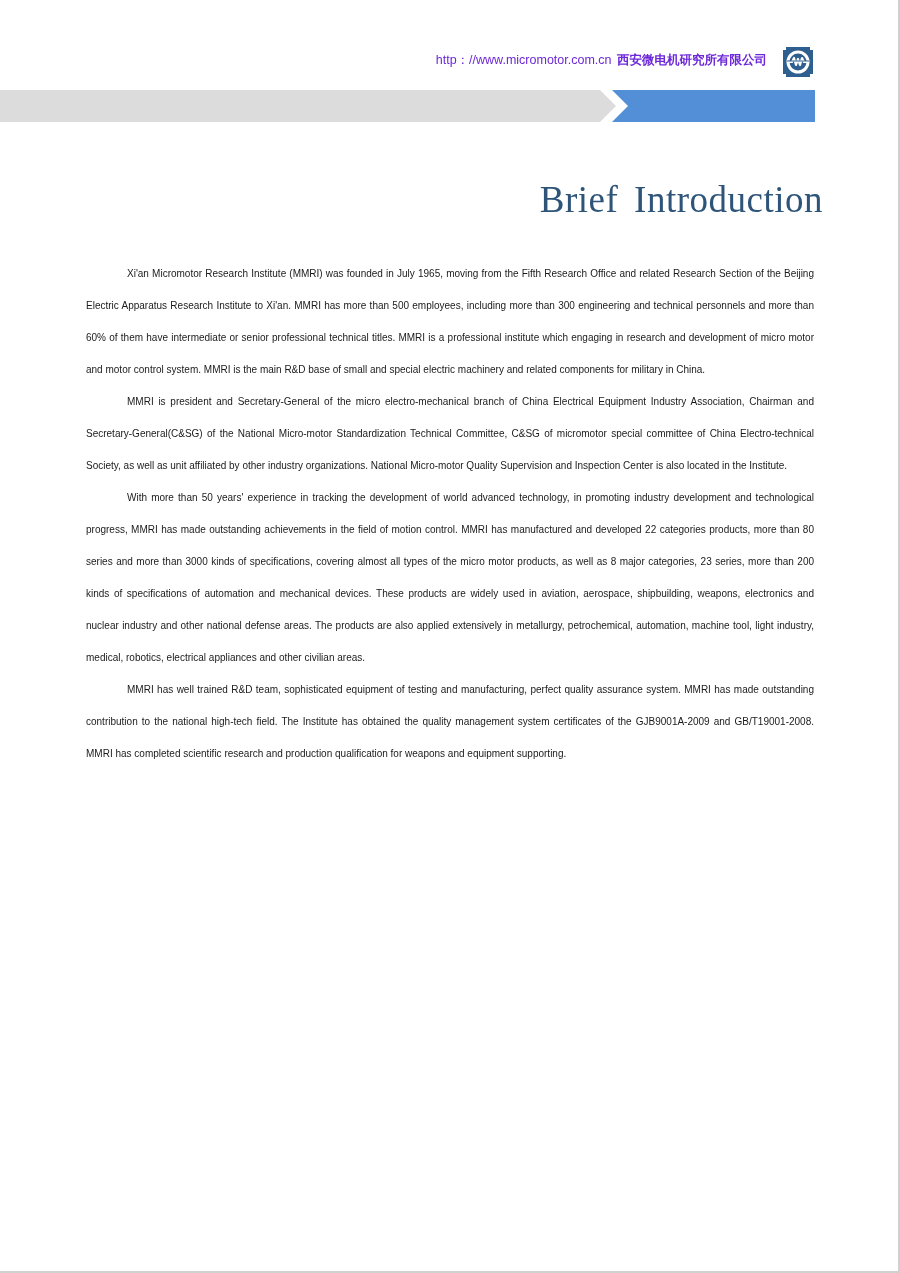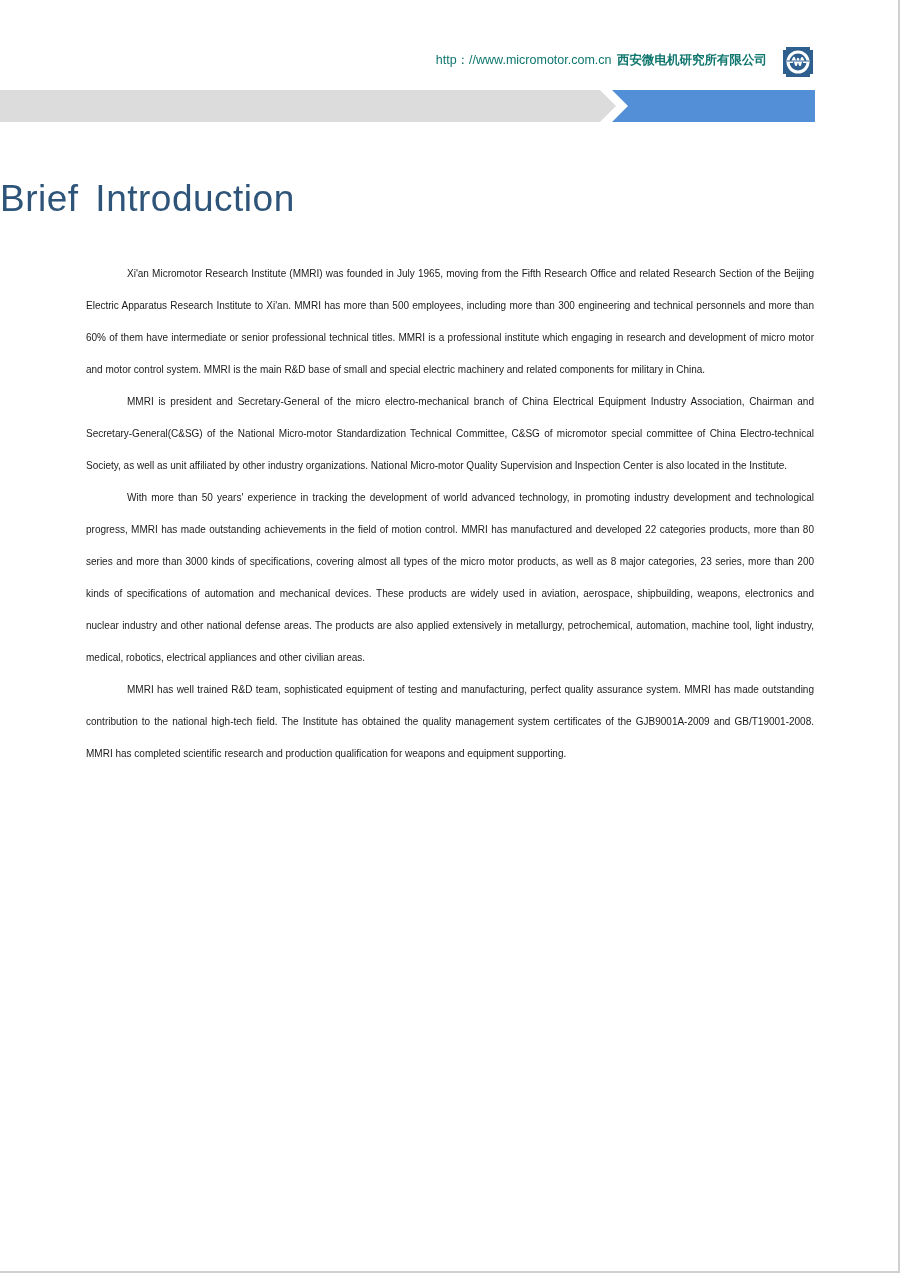--- a/index.html
+++ b/index.html
@@ -9,40 +9,40 @@
       font-family: "Liberation Sans", "DejaVu Sans", sans-serif;
       color: #222;
     }
     .page-border {
       position: absolute; left: 0; top: 0; width: 898px; height: 1271px;
       border-right: 2px solid #d0d0d0; border-bottom: 2px solid #d0d0d0;
       pointer-events: none;
     }
     .header-line {
       position: absolute; top: 52px; right: 133px;
-      font-size: 12.5px; color: #0f766e; white-space: nowrap; letter-spacing: 0; padding-left: 9px;
+      font-size: 12.5px; color: #6d28d9; white-space: nowrap; letter-spacing: 0; padding-left: 9px;
     }
     .header-line .cn { font-weight: bold; margin-left: 2px; }
     .logo {
       position: absolute; left: 782px; top: 46px; width: 32px; height: 32px;
     }
     .band-grey {
       position: absolute; left: 0; top: 90px; width: 616px; height: 32px;
       background: #dcdcdc;
       clip-path: polygon(0 0, 600px 0, 616px 16px, 600px 32px, 0 32px);
     }
     .band-blue {
       position: absolute; left: 612px; top: 90px; width: 203px; height: 32px;
       background: #528fd6;
       clip-path: polygon(0 0, 203px 0, 203px 32px, 0 32px, 16px 16px);
     }
     .title {
       position: absolute; left: 0; width: 823px; top: 178px;
-      text-align: left; font-size: 37px; color: #2e5579;
-      font-family: Liberation Sans, sans-serif; letter-spacing: 0.5px; word-spacing: 6px;
+      text-align: right; font-size: 37px; color: #2e5579;
+      font-family: Liberation Serif, serif; letter-spacing: 0.5px; word-spacing: 6px;
     }
     .body-text {
       position: absolute; left: 86px; top: 258px; width: 728px;
       font-family: "Liberation Sans Narrow", "Liberation Sans", sans-serif;
       font-size: 10px; line-height: 32px; color: #1a1a1a;
       text-align: justify;
     }
     .body-text p { margin: 0; text-indent: 41px; }
   </style>
 </head>

